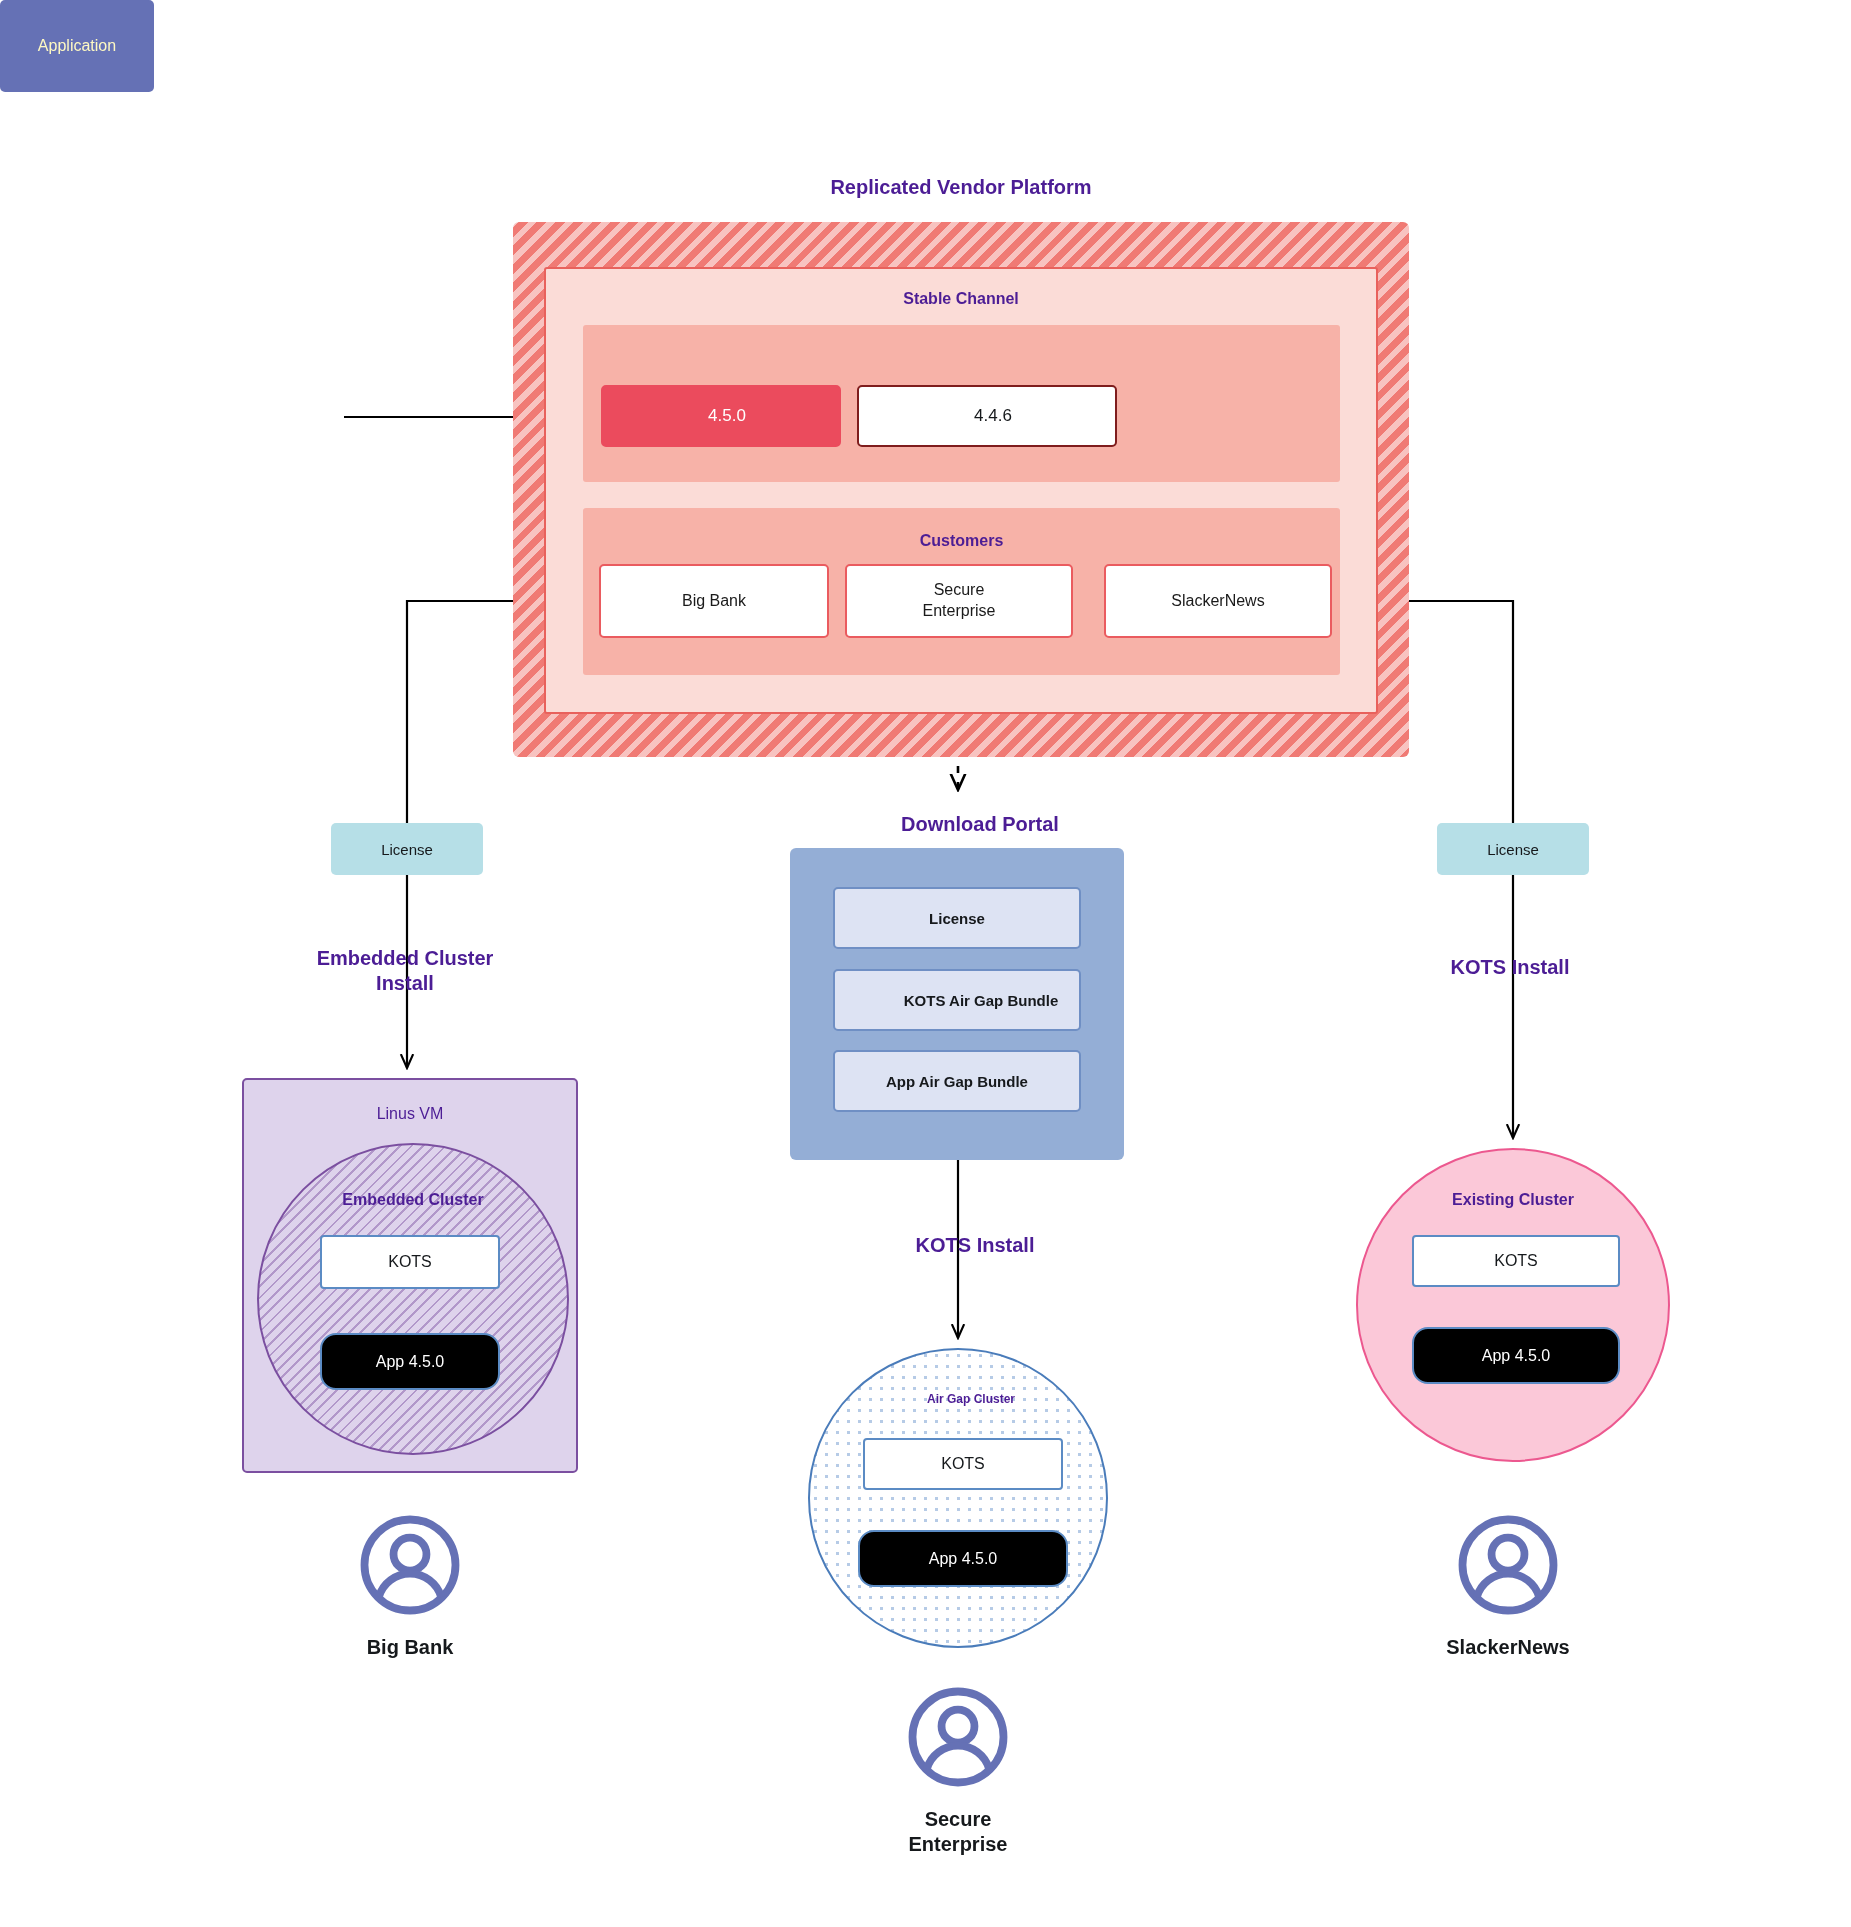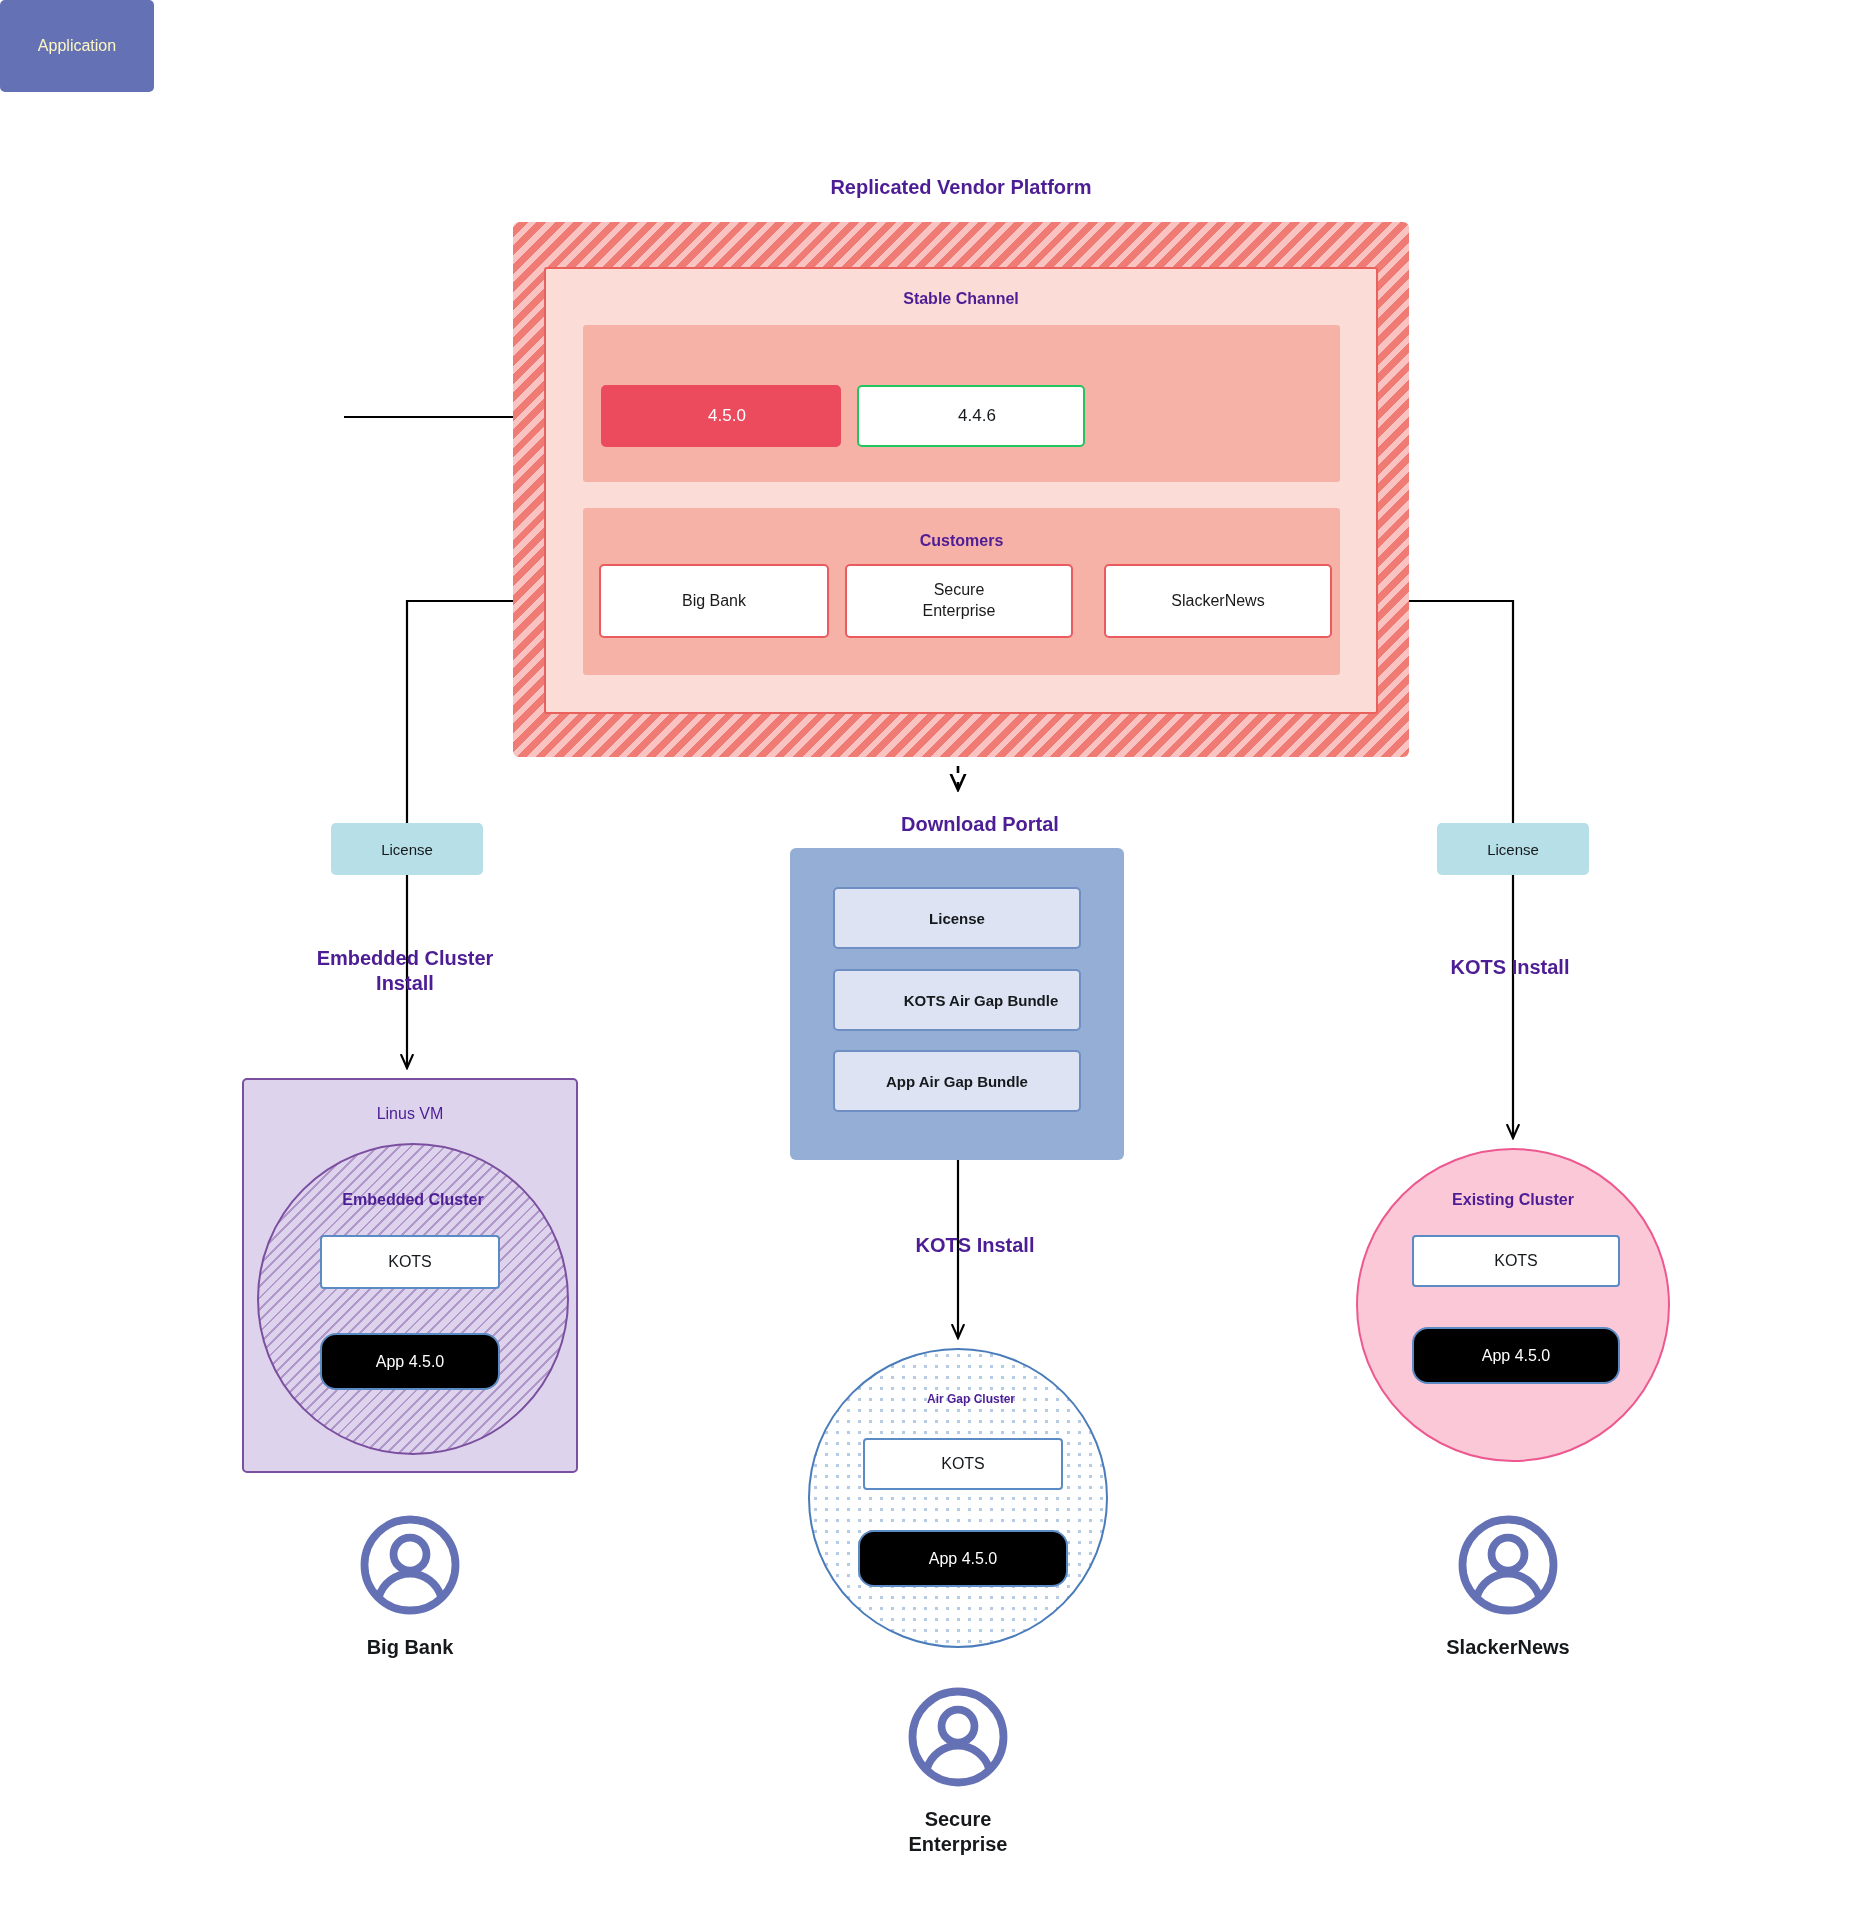--- a/index.html
+++ b/index.html
@@ -71,23 +71,23 @@
     display: flex; align-items: center; justify-content: center;
     font-size: 17px;
     padding-left: 12px;
   }
   #release-0 {
     left: 601px; top: 385px; width: 240px;
     background: #eb4b5d; color: #ffffff;
     border: 2px solid #eb4b5d;
   }
   #release-1 {
-    left: 857px; top: 385px; width: 228px;
+    left: 857px; top: 385px; width: 260px;
     background: #ffffff; color: #16191c;
-    border: 2px solid #22c55e;
+    border: 2px solid #7f1d1d;
   }
 
   
   #customers-band {
     left: 583px; top: 508px; width: 757px; height: 167px;
     background: #f7b2a8;
     border-radius: 3px;
   }
   #customers-title {
     left: 583px; top: 531px; width: 757px;

